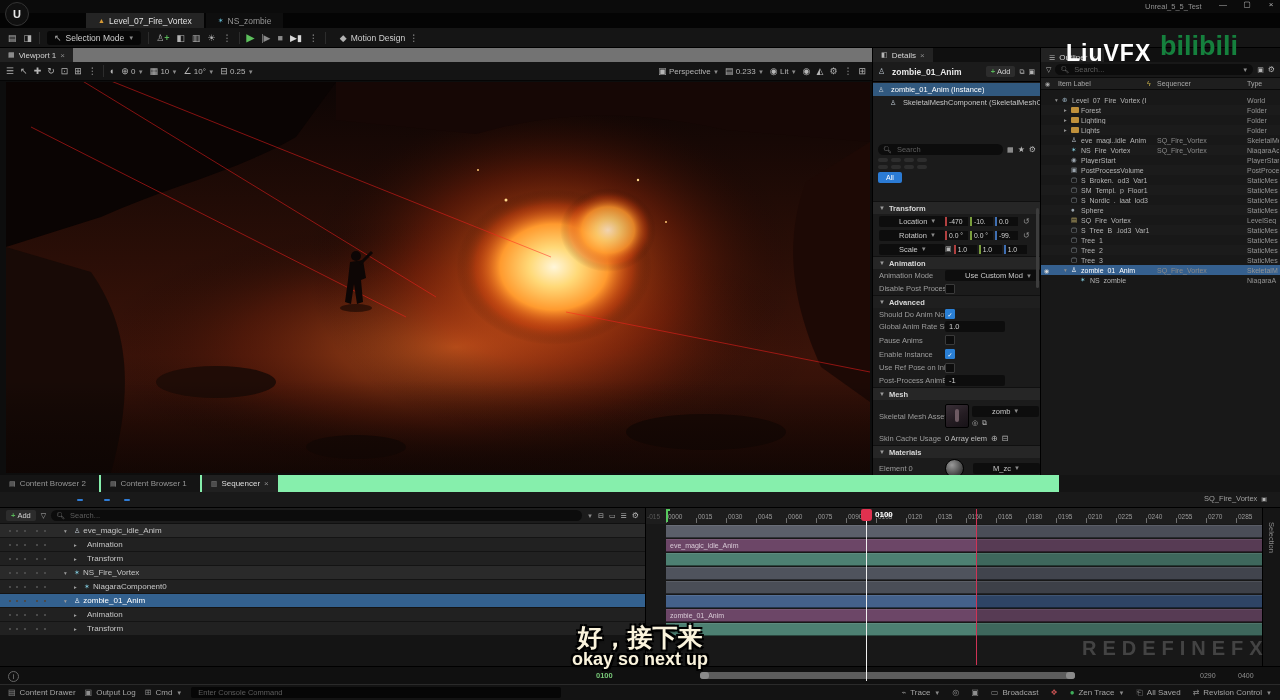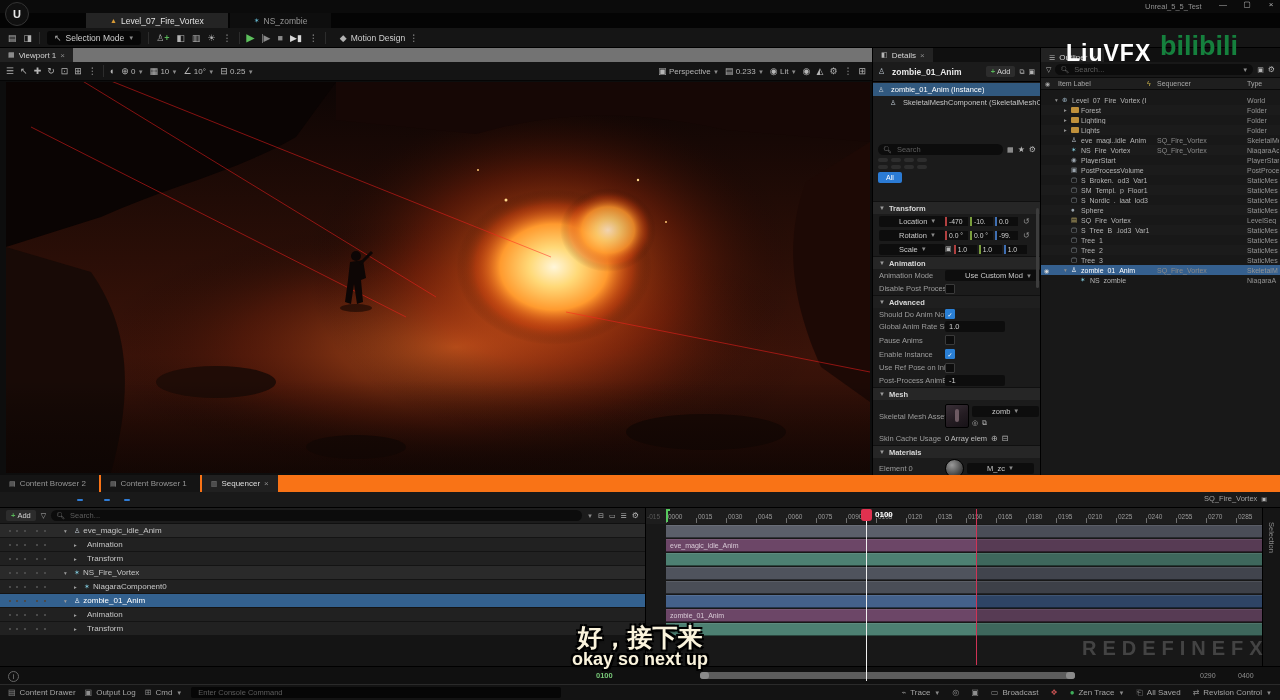--- a/index.html
+++ b/index.html
@@ -13,21 +13,21 @@
   #ue-logo{position:absolute;left:5px;top:2px;width:22px;height:22px;border-radius:50%;background:#101010;border:1px solid #333;
            display:flex;align-items:center;justify-content:center;font-size:11px;font-weight:bold;color:#e8e8e8;z-index:30}
   #menus{display:flex;gap:14px;margin-left:36px;font-size:8.5px;color:#bdbdbd}
   .menu-item{cursor:default}
   #win-title{position:absolute;left:1145px;top:2px;font-size:7.5px;color:#8f8f8f}
   #win-controls{position:absolute;right:2px;top:0;display:flex;gap:10px;font-size:8px;color:#b5b5b5}
   #win-controls span{width:14px;text-align:center}
 
   
   #tabbar{position:absolute;left:0;top:13px;width:1280px;height:15px;background:#040404;display:flex;padding-left:86px;box-sizing:border-box}
-  .atab{display:flex;align-items:center;gap:4px;padding:0 24px;font-size:8.5px;color:#969696;background:#0e0e0e;margin-right:2px}
+  .atab{display:flex;align-items:center;gap:4px;padding:0 12px;font-size:8.5px;color:#969696;background:#0e0e0e;margin-right:2px}
   .atab.active{background:#242424;color:#e2e2e2}
   .atab-ico{font-size:7px;color:var(--ic,#999)}
 
   
   #maintoolbar{position:absolute;left:0;top:28px;width:1280px;height:20px;background:#151515;border-bottom:1px solid #000;
                display:flex;align-items:center;gap:7px;padding-left:8px;box-sizing:border-box;font-size:8.5px}
   .tico{color:#b2b2b2;font-size:9px}
   .tsep{width:1px;height:12px;background:#2c2c2c}
   .pill{background:#070707;border-radius:3px;padding:2px 7px;display:flex;align-items:center;gap:4px;color:#cfcfcf}
   .chev{font-size:6px;color:#8a8a8a}
@@ -109,21 +109,21 @@
   #wm-brand{position:absolute;left:1066px;top:40px;font-size:23px;font-weight:bold;color:#fff;z-index:40;letter-spacing:1px}
   #wm-logo{position:absolute;left:1160px;top:31px;font-size:27px;font-weight:800;color:#15803d;z-index:40;letter-spacing:0px}
   #wm-studio{position:absolute;left:1082px;top:637px;font-size:20px;font-weight:600;letter-spacing:6px;color:rgba(140,140,140,.38);z-index:30}
   #sub-zh{position:absolute;left:0;top:621px;width:1280px;text-align:center;font-size:25px;font-weight:bold;color:#faf3dc;z-index:60;
           text-shadow:-2px -2px 0 #000,2px -2px 0 #000,-2px 2px 0 #000,2px 2px 0 #000,0 2px 3px #000}
   #sub-en{position:absolute;left:0;top:649px;width:1280px;text-align:center;font-size:18px;font-weight:bold;color:#faf3dc;z-index:60;
           text-shadow:-2px -2px 0 #000,2px -2px 0 #000,-2px 2px 0 #000,2px 2px 0 #000,0 2px 3px #000}
 
   
   #bottom{position:absolute;left:0;top:475px;width:1280px;height:225px;background:#141414}
-  #seq-tabs{position:absolute;left:0;top:0;width:1280px;height:17px;background:#f97316;display:flex}
+  #seq-tabs{position:absolute;left:0;top:0;width:1059px;height:17px;background:#86efac;display:flex}
   .btab{display:flex;align-items:center;gap:4px;padding:0 9px;font-size:8px;color:#969696;background:#141414;margin-right:2px}
   .btab.active{background:#202020;color:#dedede}
   .btab .bico{font-size:7px;color:#8f8f8f}
   #seq-toolbar{position:absolute;left:0;top:17px;width:1280px;height:16px;background:#191919;border-bottom:1px solid #000;
                display:flex;align-items:center;gap:7px;padding-left:7px;box-sizing:border-box}
   .sicon{color:#aeaeae;font-size:9px;line-height:1}
   .sicon.on{background:#2f7cd6;color:#fff;border-radius:2px;padding:1px 3px}
   .sicon.txt{font-size:7.5px;color:#c5c5c5}
   #seq-crumb{position:absolute;left:1204px;top:19px;font-size:7.5px;color:#a0a0a0;display:flex;gap:4px;align-items:center}
   #seq-search-row{position:absolute;left:0;top:33px;width:645px;height:16px;background:#1c1c1c;border-bottom:1px solid #101010;
@@ -522,21 +522,21 @@
       <span class="vico" style="font-size:8px;margin-left:4px">⊕</span>
       <span class="vico" style="font-size:8px;margin-left:4px">⊟</span>
     </div>
     <div class="sec">
         <span class="arr">▼</span>
         <span>Materials</span>
       </div>
     <div class="drow" style="height:20px">
       <span class="lbl">Element 0</span>
       <span class="thumb mat"></span>
-      <span class="ddl" style="margin-left:3px">
+      <span class="ddl" style="margin-left:9px">
           <span>M_zc</span>
           <span class="chev">▼</span>
         </span>
     </div>
   </div>
   <div class="dscroll"></div>
 </div>
 
 <div id="outliner">
   <div class="o-tabs">

